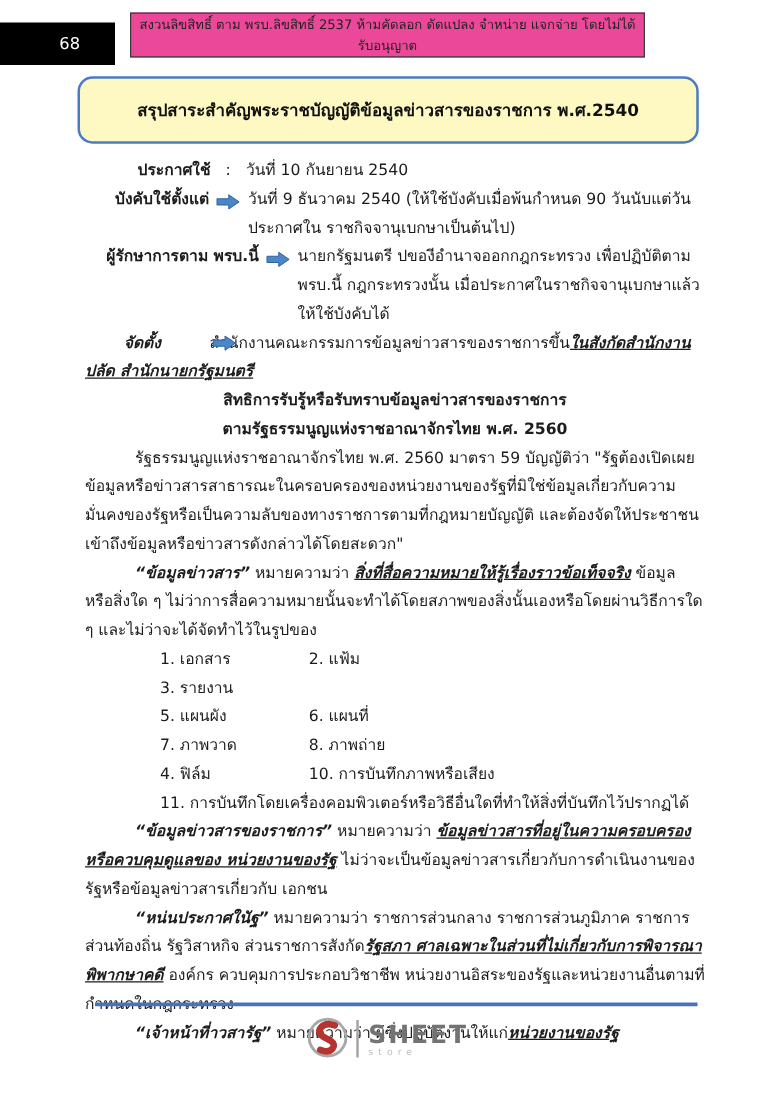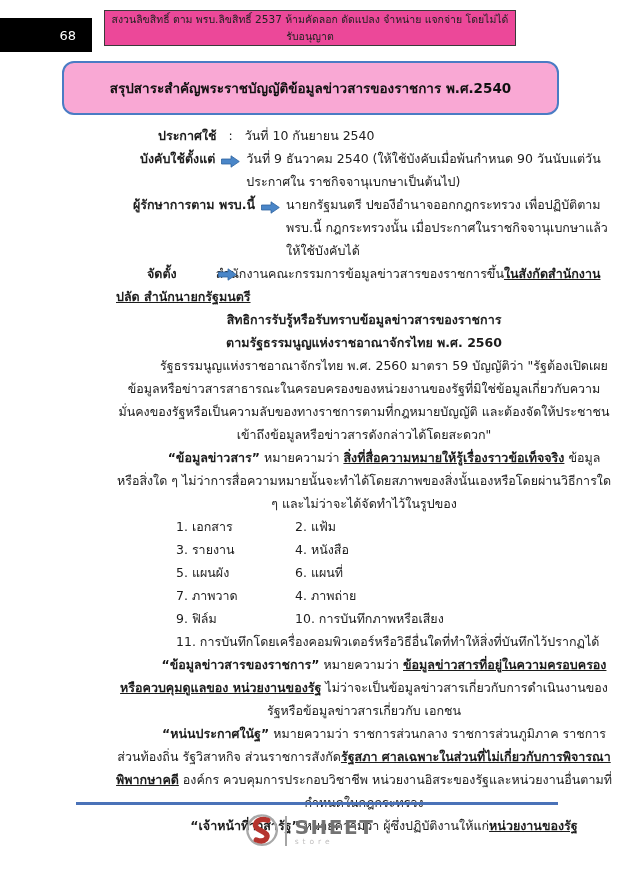--- a/index.html
+++ b/index.html
@@ -16,21 +16,21 @@
     overflow:hidden;
   }
 
   
   .pagenum-box {
     position:absolute; left:0; top:18px;
     width:92px; height:34px;
     background:#000;
     color:#fff;
     display:flex; align-items:center; justify-content:flex-end;
-    padding-right:16px;
+    padding-right:28px;
     font-size:13px;
   }
   .copyright-box {
     position:absolute; left:104px; top:10px;
     width:412px; height:36px;
     border:1px solid #3a3a3a;
     display:flex; align-items:center; justify-content:center;
     text-align:center;
     font-size:10.5px;
     color:#222;
@@ -41,33 +41,32 @@
   
   .title-box {
     position:absolute; left:62px; top:61px;
     width:497px; height:54px;
     border:2px solid #4a7cc4;
     border-radius:12px;
     display:flex; align-items:center; justify-content:center;
     font-weight:bold;
     font-size:13.5px;
     color:#111;
-    background:#f9a8d4;
+    background:#fef9c3;
   }
 
   
   .content {
     position:absolute; left:68px; top:124px;
     width:496px;
     font-size:12.5px;
     line-height:23px;
     color:#1c1c1c;
-    margin-left:48px;
-  }
-  .b { font-weight:bold; }
+  }
+  .b { font-weight:bold;font-style:italic; }
   .u { text-decoration:underline; }
 
   .frow { display:flex; align-items:flex-start; }
   .frow .label { font-weight:bold; white-space:nowrap; }
   .frow .sep { margin:0 12px; }
   .frow .fval { flex:1; }
   .ind-announce { margin-left:42px; }
   .ind-effective { margin-left:24px; }
   .ind-custodian { margin-left:17px; }
 
@@ -78,21 +77,21 @@
     vertical-align:-1px;
     flex:0 0 auto;
     position:relative; top:5px;
   }
   .frow .arrow-wrap { top:5px; }
   .p-establish { text-indent:31px; }
   .p-establish .arrow-wrap { top:2px; }
 
   .headings { text-align:center; font-weight:bold; }
 
-  .para { text-indent:40px; text-align:center; }
+  .para { text-indent:40px; text-align:left; }
 
   .info-list { margin-left:60px; }
   .info-list .lrow { display:flex; }
   .info-list .c1 { width:119px; flex:0 0 auto; }
   .info-list .c2 { flex:1; }
 
   
   .footer-line {
     position:absolute; left:76px; top:802px;
     width:482px; height:3px;
@@ -176,32 +175,31 @@
 
     <p class="para"><span class="b">“ข้อมูลข่าวสาร”</span><span> หมายความว่า </span><span class="b u">สิ่งที่สื่อความหมายให้รู้เรื่องราวข้อเท็จจริง</span><span> ข้อมูล หรือสิ่งใด ๆ ไม่ว่าการสื่อความหมายนั้นจะทำได้โดยสภาพของสิ่งนั้นเองหรือโดยผ่านวิธีการใด ๆ และไม่ว่าจะได้จัดทำไว้ในรูปของ</span></p>
 
     <div class="info-list">
       <div class="lrow">
         <span class="c1">1. เอกสาร</span>
         <span class="c2">2. แฟ้ม</span>
       </div>
       <div class="lrow">
         <span class="c1">3. รายงาน</span>
-        <span class="c2">4. หนังสือ</span>
       </div>
       <div class="lrow">
         <span class="c1">5. แผนผัง</span>
         <span class="c2">6. แผนที่</span>
       </div>
       <div class="lrow">
         <span class="c1">7. ภาพวาด</span>
-        <span class="c2">4. ภาพถ่าย</span>
-      </div>
-      <div class="lrow">
-        <span class="c1">9. ฟิล์ม</span>
+        <span class="c2">8. ภาพถ่าย</span>
+      </div>
+      <div class="lrow">
+        <span class="c1">4. ฟิล์ม</span>
         <span class="c2">10. การบันทึกภาพหรือเสียง</span>
       </div>
       <div class="lrow">
         <span>11. การบันทึกโดยเครื่องคอมพิวเตอร์หรือวิธีอื่นใดที่ทำให้สิ่งที่บันทึกไว้ปรากฏได้</span>
       </div>
     </div>
 
     <p class="para"><span class="b">“ข้อมูลข่าวสารของราชการ”</span><span> หมายความว่า </span><span class="b u">ข้อมูลข่าวสารที่อยู่ในความครอบครองหรือควบคุมดูแลของ หน่วยงานของรัฐ</span><span> ไม่ว่าจะเป็นข้อมูลข่าวสารเกี่ยวกับการดำเนินงานของรัฐหรือข้อมูลข่าวสารเกี่ยวกับ เอกชน</span></p>
 
     <p class="para"><span class="b">“หน่นประกาศในัฐ”</span><span> หมายความว่า ราชการส่วนกลาง ราชการส่วนภูมิภาค ราชการส่วนท้องถิ่น รัฐวิสาหกิจ ส่วนราชการสังกัด</span><span class="b u">รัฐสภา ศาลเฉพาะในส่วนที่ไม่เกี่ยวกับการพิจารณาพิพากษาคดี</span><span> องค์กร ควบคุมการประกอบวิชาชีพ หน่วยงานอิสระของรัฐและหน่วยงานอื่นตามที่กำหนดในกฎกระทรวง</span></p>

